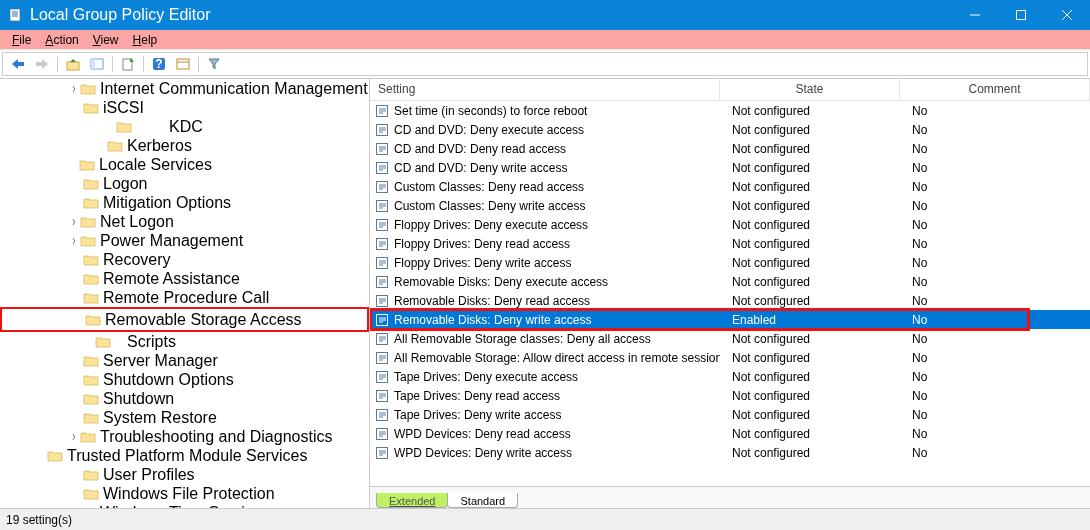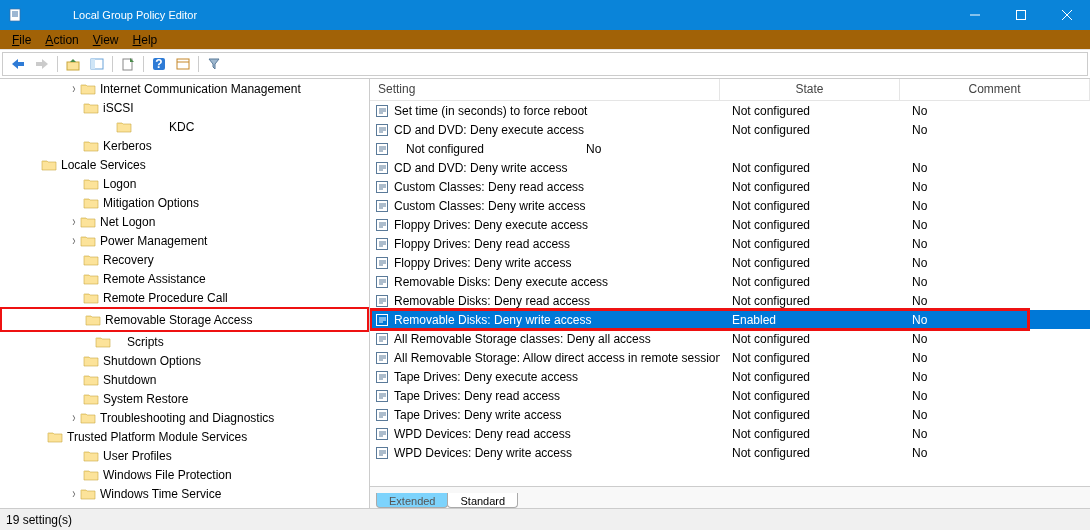--- a/index.html
+++ b/index.html
@@ -1,25 +1,25 @@
 <!DOCTYPE html>
 <html><head>
 <meta charset="utf-8">
 <style>
 * { box-sizing: border-box; margin: 0; padding: 0; font-family: "Segoe UI", Tahoma, sans-serif; font-size: 12px; }
 body { width: 1090px; height: 530px; background: #fff; overflow: hidden; display: flex; flex-direction: column; }
 
 
 .titlebar { height: 30px; background: #0a84d9; display: flex; align-items: center; padding-left: 7px; color: #fff; }
 .titlebar .app-icon { width: 16px; height: 16px; margin-right: 7px; display: flex; align-items: center; justify-content: center; }
-.titlebar .title { flex: 1; font-size: 11px; margin-left: 43px; }
+.titlebar .title { flex: 1; font-size: 16px; }
 .titlebar .win-btn { width: 46px; height: 30px; display: flex; align-items: center; justify-content: center; cursor: pointer; }
 
 
-.menubar { height: 20px; background: #a16207; display: flex; align-items: center; padding: 0 5px; border-bottom: 1px solid #e5e5e5; }
+.menubar { height: 20px; background: #fca5a5; display: flex; align-items: center; padding: 0 5px; border-bottom: 1px solid #e5e5e5; }
 .menubar .menu-item { padding: 2px 7px; cursor: pointer; }
 .menubar .menu-item .underline { text-decoration: underline; }
 
 
 .toolbar-wrap { padding: 2px; border-bottom: 1px solid #ccc; }
 .toolbar { height: 24px; border: 1px solid #ccc; display: flex; align-items: center; padding: 0 4px; gap: 2px; }
 .toolbar .tb-btn { width: 22px; height: 20px; display: flex; align-items: center; justify-content: center; cursor: pointer; }
 .toolbar .sep { width: 1px; height: 16px; background: #ccc; margin: 0 2px; }
 
 
@@ -27,42 +27,42 @@
 .tree-pane { width: 370px; border-right: 1px solid #ccc; position: relative; overflow: hidden; }
 .tree-scroll { height: 100%; overflow-y: scroll; }
 .tree-scroll::-webkit-scrollbar { width: 17px; }
 .tree-scroll::-webkit-scrollbar-track { background: #f0f0f0; }
 .tree-scroll::-webkit-scrollbar-thumb { background: #c2c2c2; }
 .tree-scroll::-webkit-scrollbar-button { background: #f0f0f0; height: 17px; }
 
 .tree-item { display: flex; align-items: center; height: 19px; cursor: pointer; white-space: nowrap; }
 .tree-item .expander { width: 12px; display: flex; align-items: center; justify-content: center; font-size: 10px; color: #5a5a5a; user-select: none; padding-left: 2px; }
 .tree-item .folder-icon { width: 18px; display: flex; align-items: center; justify-content: center; margin-right: 3px; }
-.tree-item .label { font-size: 12px; color: #000; }
+.tree-item .label { font-size: 16px; color: #000; }
 .red-box { border: 2px solid #e11; padding: 1px 0; }
 
 .list-pane { flex: 1; display: flex; flex-direction: column; min-width: 0; }
 .list-header { display: flex; height: 22px; border-bottom: 1px solid #e5e5e5; background: #fff; }
 .list-header .col { padding: 3px 8px; border-right: 1px solid #e5e5e5; color: #444; font-size: 12px; cursor: pointer; }
 .col-setting { width: 350px; }
 .col-state { width: 180px; text-align: center; }
 .col-comment { flex: 1; text-align: center; }
 
 .list-body { flex: 1; overflow: hidden; }
 .list-row { display: flex; align-items: center; height: 19px; cursor: pointer; position: relative; }
 .list-row.selected { background: #0078d7; color: #fff; }
 .list-row .setting-icon { width: 16px; height: 16px; margin: 0 4px; display: flex; align-items: center; justify-content: center; flex-shrink: 0; }
 .list-row .cell-setting { width: 326px; white-space: nowrap; overflow: hidden; }
 .list-row .cell-state { width: 180px; text-align: left; padding-left: 12px; }
 .list-row .cell-comment { flex: 1; text-align: left; padding-left: 12px; }
 .row-redbox { position: absolute; left: -1px; right: 60px; top: -2px; bottom: -2px; border: 3px solid #e11; pointer-events: none; }
 
 .tabs-footer { height: 22px; border-top: 1px solid #ccc; display: flex; align-items: flex-end; padding-left: 6px; position: relative; background: #f8f8f8; }
 .tab { padding: 2px 12px 0; border: 1px solid #aaa; border-top: none; font-size: 11px; cursor: pointer; background: #fff; position: relative; top: 0; border-radius: 0 0 4px 4px; margin-right: -1px; }
-.tab.inactive { background: #7dd3fc; color: #555; }
+.tab.inactive { background: #bef264; color: #555; text-decoration: underline; }
 .tab.active { background: #fff; z-index: 2; }
 
 .statusbar { height: 22px; border-top: 1px solid #ccc; display: flex; align-items: center; padding: 0 6px; font-size: 12px; background: #f0f0f0; }
 
 
 svg { display: block; }
 </style>
 </head>
 <body>
 
@@ -184,31 +184,31 @@
         <div class="tree-item" style="padding-left: 80px; gap: 33px;">
           <span class="expander" style="width: 0px;"></span>
           <span class="folder-icon">
             <svg width="16" height="14">
               <path d="M1 3 L6 3 L7 4 L15 4 L15 12 L1 12 Z" fill="#fce39a" stroke="#c9a83f" stroke-width="0.6"></path>
               <path d="M1 3 L6 3 L7 4 L1 4 Z" fill="#e9cc72"></path>
             </svg>
           </span>
           <span class="label">KDC</span>
         </div>
-        <div class="tree-item" style="padding-left: 80px;">
+        <div class="tree-item" style="padding-left: 80px; margin-left: 24px;">
           <span class="expander" style="width: 0px;"></span>
           <span class="folder-icon">
             <svg width="16" height="14">
               <path d="M1 3 L6 3 L7 4 L15 4 L15 12 L1 12 Z" fill="#fce39a" stroke="#c9a83f" stroke-width="0.6"></path>
               <path d="M1 3 L6 3 L7 4 L1 4 Z" fill="#e9cc72"></path>
             </svg>
           </span>
           <span class="label">Kerberos</span>
         </div>
-        <div class="tree-item" style="padding-left: 38px;">
+        <div class="tree-item" style="padding-left: 76px;">
           <span class="expander" style="width: 0px;"></span>
           <span class="folder-icon">
             <svg width="16" height="14">
               <path d="M1 3 L6 3 L7 4 L15 4 L15 12 L1 12 Z" fill="#fce39a" stroke="#c9a83f" stroke-width="0.6"></path>
               <path d="M1 3 L6 3 L7 4 L1 4 Z" fill="#e9cc72"></path>
             </svg>
           </span>
           <span class="label">Locale Services</span>
         </div>
         <div class="tree-item" style="padding-left: 80px;">
@@ -304,20 +304,30 @@
           <span class="label">Scripts</span>
         </div>
         <div class="tree-item" style="padding-left: 80px;">
           <span class="expander" style="width: 0px;"></span>
           <span class="folder-icon">
             <svg width="16" height="14">
               <path d="M1 3 L6 3 L7 4 L15 4 L15 12 L1 12 Z" fill="#fce39a" stroke="#c9a83f" stroke-width="0.6"></path>
               <path d="M1 3 L6 3 L7 4 L1 4 Z" fill="#e9cc72"></path>
             </svg>
           </span>
+          <span class="label">Server Manager</span>
+        </div>
+        <div class="tree-item" style="padding-left: 80px;">
+          <span class="expander" style="width: 0px;"></span>
+          <span class="folder-icon">
+            <svg width="16" height="14">
+              <path d="M1 3 L6 3 L7 4 L15 4 L15 12 L1 12 Z" fill="#fce39a" stroke="#c9a83f" stroke-width="0.6"></path>
+              <path d="M1 3 L6 3 L7 4 L1 4 Z" fill="#e9cc72"></path>
+            </svg>
+          </span>
           <span class="label">Shutdown Options</span>
         </div>
         <div class="tree-item" style="padding-left: 80px;">
           <span class="expander" style="width: 0px;"></span>
           <span class="folder-icon">
             <svg width="16" height="14">
               <path d="M1 3 L6 3 L7 4 L15 4 L15 12 L1 12 Z" fill="#fce39a" stroke="#c9a83f" stroke-width="0.6"></path>
               <path d="M1 3 L6 3 L7 4 L1 4 Z" fill="#e9cc72"></path>
             </svg>
           </span>
@@ -421,20 +431,21 @@
         </div>
         <div class="list-row">
           <span class="setting-icon">
             <svg width="14" height="14">
               <rect x="1.5" y="1.5" width="11" height="11" fill="#fff" stroke="#5a7a99" stroke-width="1"></rect>
               <line x1="4" y1="5" x2="11" y2="5" stroke="#5a7a99"></line>
               <line x1="4" y1="7" x2="11" y2="7" stroke="#5a7a99"></line>
               <line x1="4" y1="9" x2="8" y2="9" stroke="#5a7a99"></line>
             </svg>
           </span>
+          <span class="cell-setting">CD and DVD: Deny read access</span>
           <span class="cell-state">Not configured</span>
           <span class="cell-comment">No</span>
         </div>
         <div class="list-row">
           <span class="setting-icon">
             <svg width="14" height="14">
               <rect x="1.5" y="1.5" width="11" height="11" fill="#fff" stroke="#5a7a99" stroke-width="1"></rect>
               <line x1="4" y1="5" x2="11" y2="5" stroke="#5a7a99"></line>
               <line x1="4" y1="7" x2="11" y2="7" stroke="#5a7a99"></line>
               <line x1="4" y1="9" x2="8" y2="9" stroke="#5a7a99"></line>

